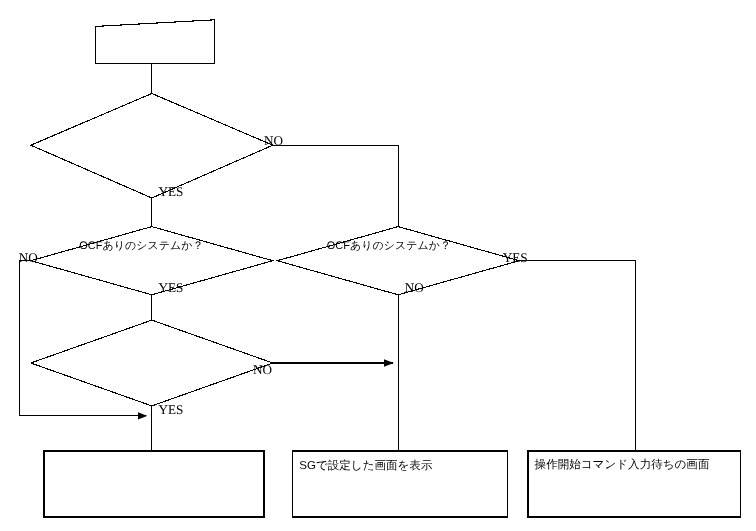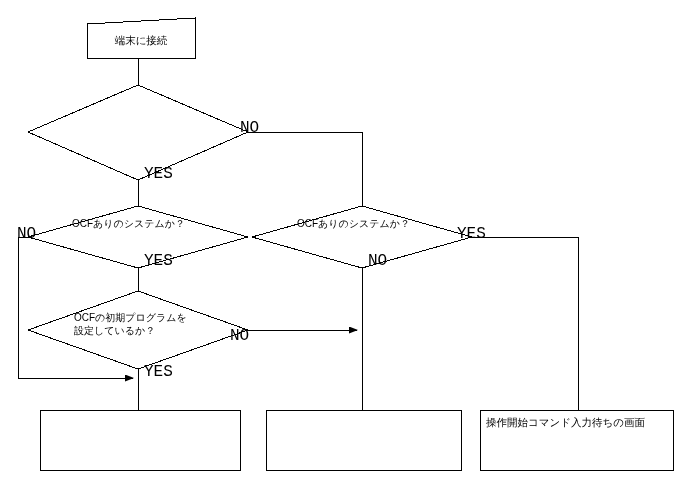--- a/index.html
+++ b/index.html
@@ -36,23 +36,23 @@
     line-height: 14px;
   }
   .dia-text {
     font-size: 10px;
     line-height: 13px;
     text-align: left;
   }
   .edge-label {
     position: absolute;
     color: #000000;
-    font-size: 16px;
+    font-size: 12px;
     line-height: 13px;
-    font-family: Liberation Mono, monospace;
+    font-family: Liberation Serif, serif;
   }
 </style>
 </head>
 <body>
 
 <div id="canvas">
 
   <svg id="flow-svg" viewBox="0 0 687 483">
     <defs>
       <marker id="arrow" markerWidth="9" markerHeight="9" refX="8" refY="3.5" orient="auto" markerUnits="userSpaceOnUse">
@@ -89,31 +89,29 @@
       <line x1="362" y1="268" x2="362" y2="410"></line>
 
       <path d="M472,237 L578,237 L578,410"></path>
 
       <rect x="40" y="410" width="200" height="60" fill="#ffffff" stroke="#000000" stroke-width="1"></rect>
       <rect x="266" y="410" width="195" height="60" fill="#ffffff" stroke="#000000" stroke-width="1"></rect>
       <rect x="480" y="410" width="193" height="60" fill="#ffffff" stroke="#000000" stroke-width="1"></rect>
     </g>
   </svg>
 
-  <div class="node-text proc-text" style="left:88px; top:33px; width:106px; text-align:center;">端末に接続</div>
 
 
   <div class="node-text dia-text" style="left:72px; top:217px; width:170px;">OCFありのシステムか？</div>
 
-  <div class="node-text dia-text" style="left:74px; top:311px; width:155px;">OCFの初期プログラムを
-設定しているか？</div>
 
   <div class="node-text dia-text" style="left:297px; top:217px; width:170px;">OCFありのシステムか？</div>
 
 
+  <div class="node-text proc-text" style="left:272px; top:416px; width:186px;">SGで設定した画面を表示</div>
 
   <div class="node-text proc-text" style="left:486px; top:416px; width:184px;font-family:Liberation Serif, serif;">操作開始コマンド入力待ちの画面</div>
 
   <div class="edge-label" style="left:240px; top:122px;">NO</div>
 
   <div class="edge-label" style="left:144px; top:168px;">YES</div>
 
   <div class="edge-label" style="left:17px; top:228px;">NO</div>
 
   <div class="edge-label" style="left:144px; top:255px;">YES</div>

